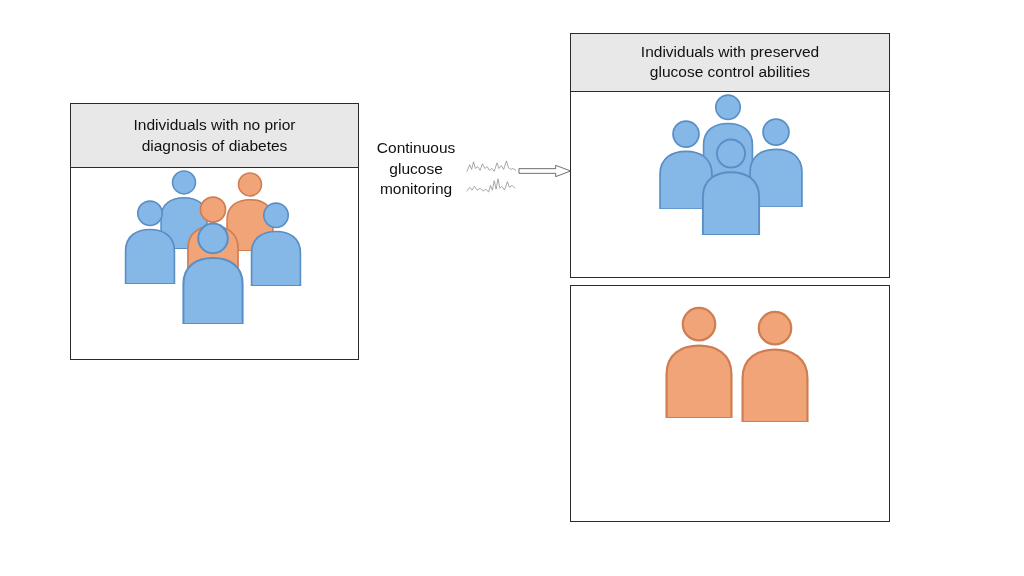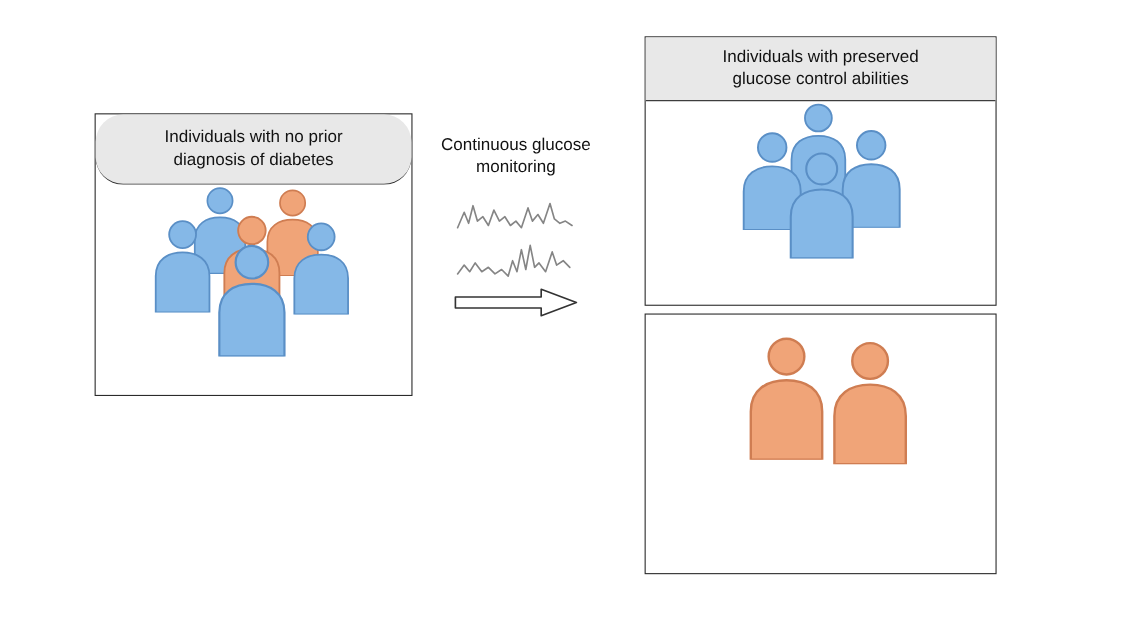--- a/index.html
+++ b/index.html
@@ -14,21 +14,20 @@
     height: 576px;
     background: #ffffff;
     overflow: hidden;
   }
   .box {
     position: absolute;
     border: 1.6px solid var(--box-border, #2b2b2b);
     background: #ffffff;
     display: flex;
     flex-direction: column;
-    margin-left: 16px;
   }
   .box-header {
     background: var(--header-bg, #e8e8e8);
     border-bottom: 1.6px solid var(--box-border, #2b2b2b);
     display: flex;
     align-items: center;
     justify-content: center;
     text-align: center;
     font-size: 15.5px;
     line-height: 1.32;
@@ -41,33 +40,32 @@
     max-width: 230px;
   }
   .box-body {
     flex: 1;
     display: flex;
     align-items: flex-start;
     justify-content: center;
     overflow: hidden;
   }
   .box-left   { left: 70px;  top: 103px; width: 287px; height: 255px; }
-  .box-left .box-header { min-height: 64px; border-radius: 25px; }
+  .box-left .box-header { min-height: 64px; }
   .box-top-right    { left: 570px; top: 33px;  width: 318px; height: 243px; }
   .box-top-right .box-header { min-height: 56px; }
   .box-bottom-right { left: 570px; top: 285px; width: 318px; height: 235px; }
   .box-bottom-right .box-header { min-height: 58px; }
 
   .middle {
     position: absolute;
     left: 366px;
     top: 122px;
     width: 206px;
     display: flex;
-    flex-direction: column;
     align-items: center;
   }
   .middle-label {
     font-size: 15.5px;
     line-height: 1.32;
     color: #111111;
     text-align: center;
     max-width: 180px;
   }
   .traces-svg { margin-top: 14px; }

